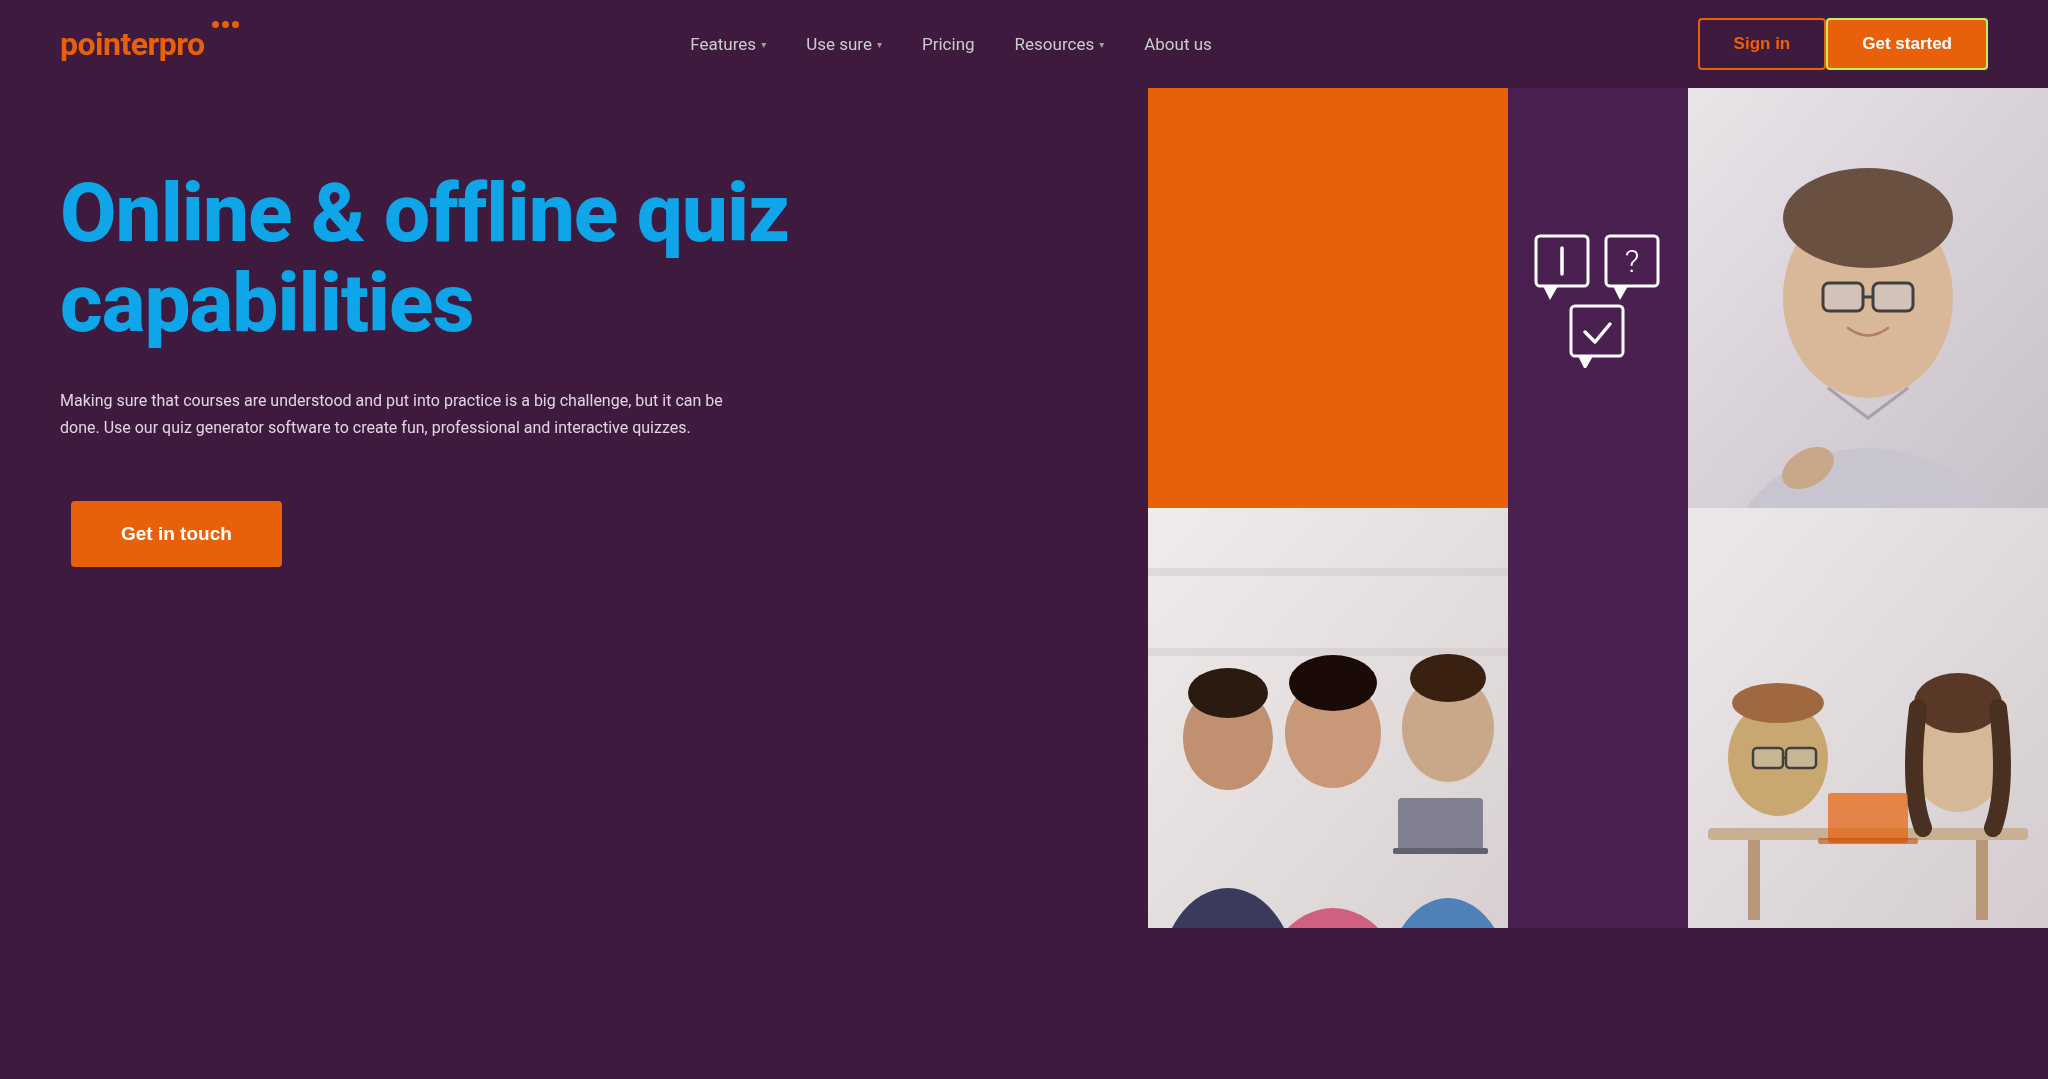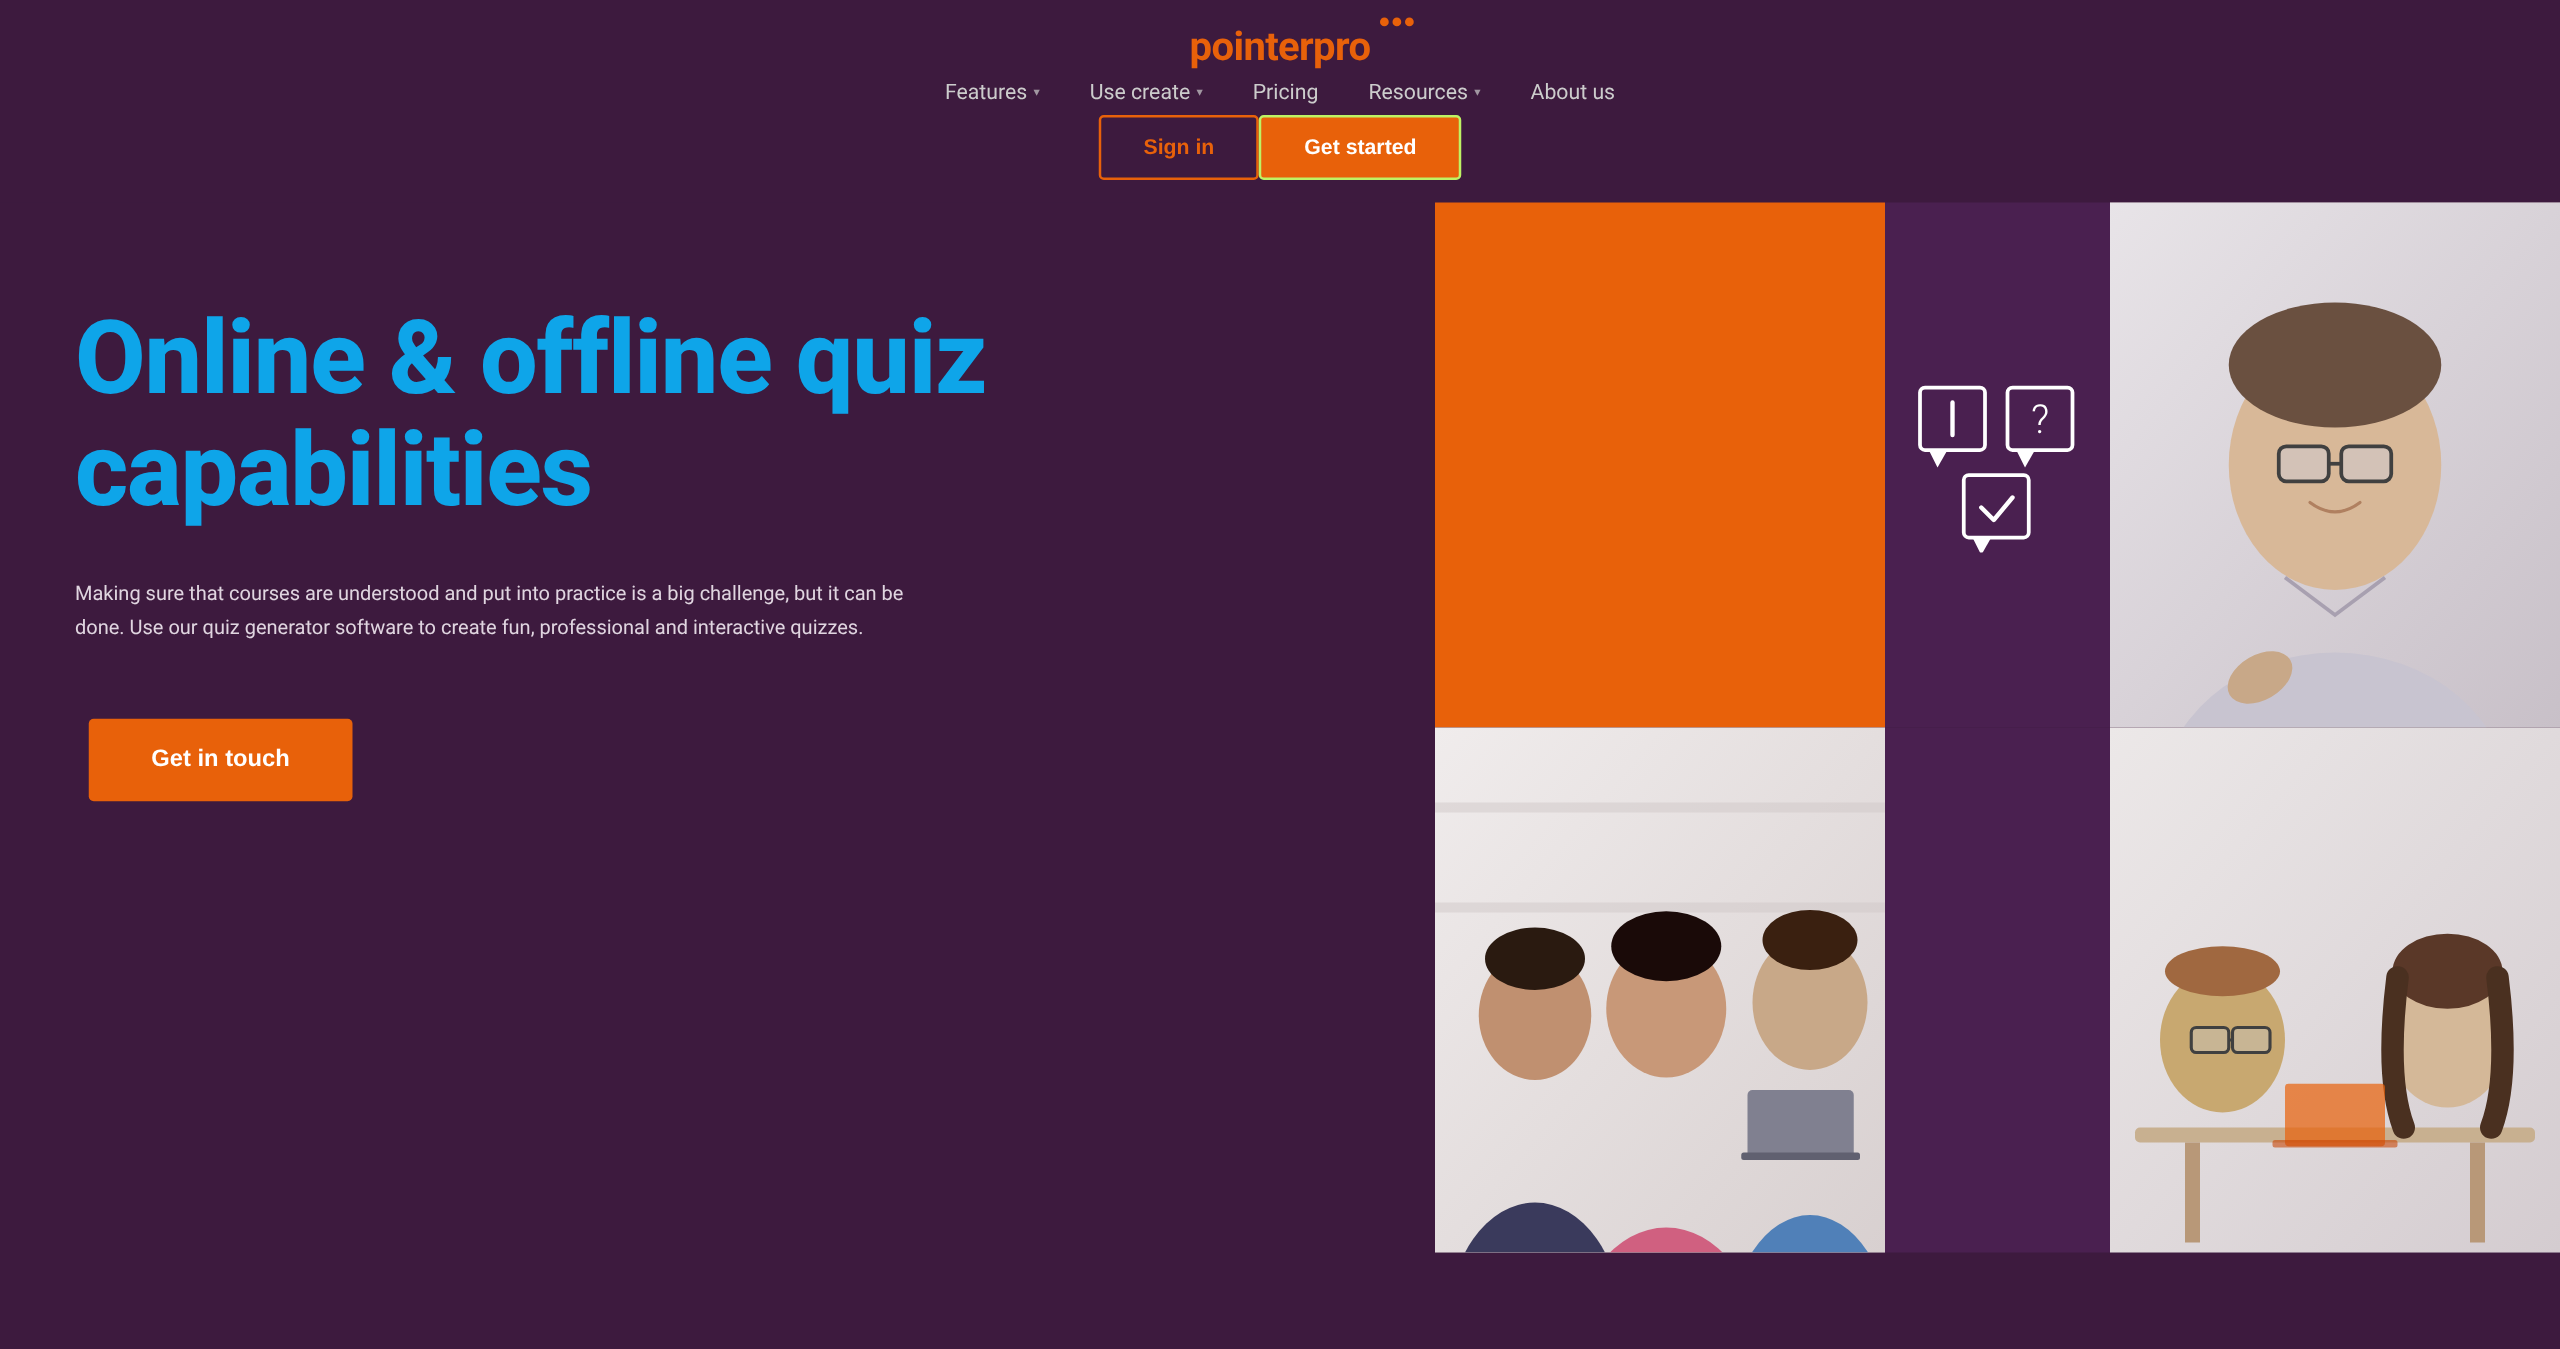--- a/index.html
+++ b/index.html
@@ -9,25 +9,23 @@
       background-color: #3d1a3e;
       color: #ffffff;
       width: 2048px;
       min-height: 1079px;
       overflow-x: hidden;
     }
 
     
     header {
       display: flex;
-      align-items: center;
       justify-content: space-between;
       padding: 18px 60px;
       background-color: #3d1a3e;
-      flex-direction: column;
     }
 
     .logo {
       display: flex;
       align-items: center;
       gap: 6px;
     }
 
     .logo-text {
       font-size: 32px;
@@ -223,21 +221,21 @@
       </span>
     </div>
   </div>
 
   <nav>
     <div class="nav-item">
       <span>Features</span>
       <span class="nav-chevron">▾</span>
     </div>
     <div class="nav-item">
-      <span>Use create</span>
+      <span>Use sure</span>
       <span class="nav-chevron">▾</span>
     </div>
     <div class="nav-item">
       <span>Pricing</span>
     </div>
     <div class="nav-item">
       <span>Resources</span>
       <span class="nav-chevron">▾</span>
     </div>
     <div class="nav-item">

